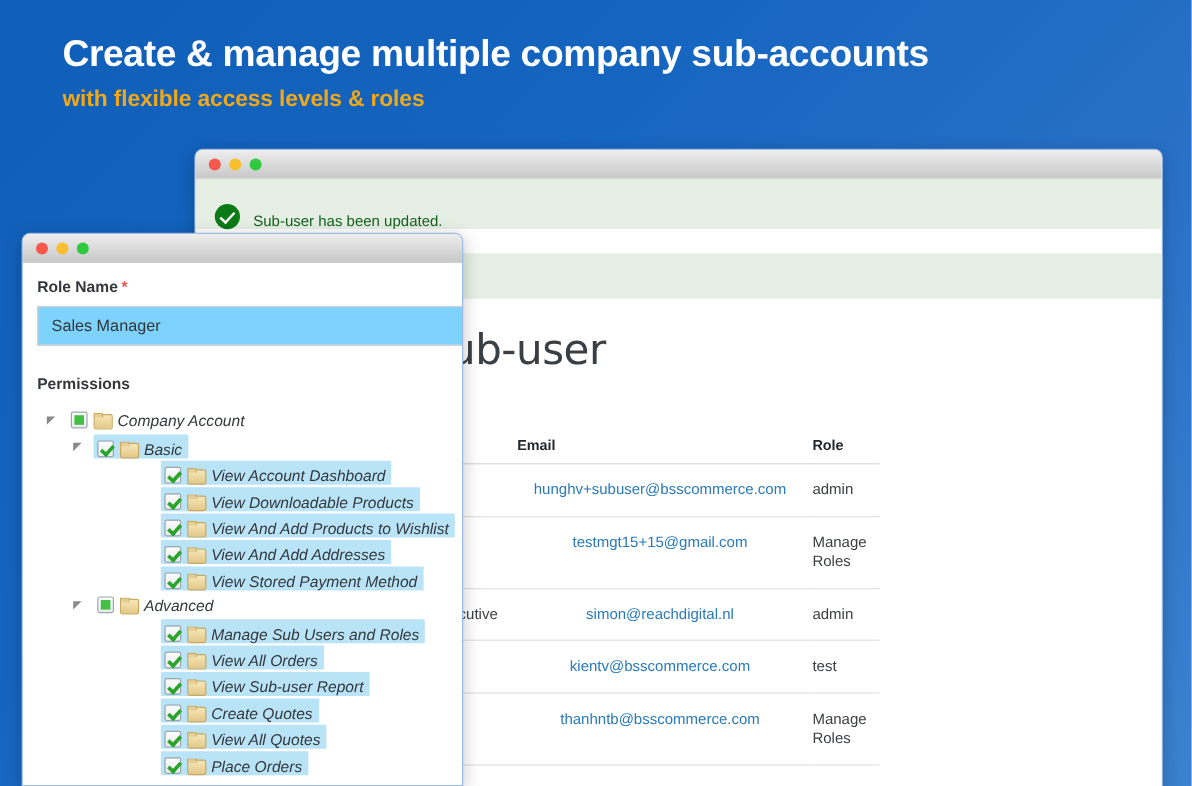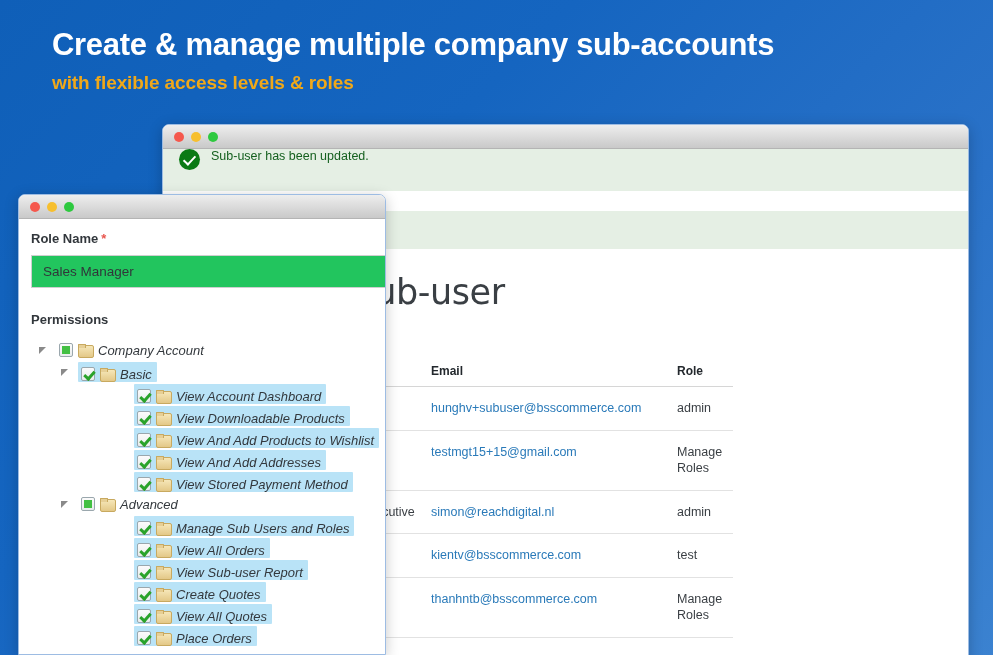--- a/index.html
+++ b/index.html
@@ -70,21 +70,21 @@
     width: 807px;
     height: 540px;
     border-radius: 7px 7px 0 0;
   }
   .win-body { background: #ffffff; height: 100%; position: relative; }
 
   .notice {
     background: #e5efe4;
     height: 42px;
     display: flex;
-    align-items: flex-start;
+    align-items: flex-end;
     padding-left: 16px;
     gap: 11px;
   }
   .notice-2 { height: 38px; }
   .notice-gap { height: 20px; background: #ffffff; }
 
   .check-badge {
     width: 21px; height: 21px;
     border-radius: 50%;
     background: #0a7a15;
@@ -134,21 +134,21 @@
   }
   table.users th .two-line { display: block; line-height: 1.25; }
   table.users td {
     padding: 13px 8px 13px 0;
     border-bottom: 1px solid #e2e2e2;
     vertical-align: top;
     line-height: 1.32;
   }
   .col-id   { width: 50px; }
   .col-name { width: 176px; }
-  .col-mail { width: 246px; }
+  .col-mail { width: 246px; text-align: center; }
   .col-role { width: 56px; }
   .mail-link { color: #2a7ab9; text-decoration: none; }
 
   
   #front-window {
     left: 18px;
     top: 194px;
     width: 368px;
     height: 461px;
     border-radius: 7px 7px 0 0;
@@ -161,21 +161,21 @@
     color: #32373c;
     margin-bottom: 9px;
   }
   .req { color: #e8554d; font-weight: bold; margin-left: 3px; }
 
   .text-input {
     display: block;
     width: 372px;           
     height: 33px;
     border: 1px solid #cfcfcf;
-    background: #22c55e;
+    background: #7dd3fc;
     font-family: inherit;
     font-size: 13.5px;
     color: #31363a;
     padding: 0 11px;
     outline: none;
   }
 
   .perm-label {
     font-size: 13px;
     font-weight: bold;

